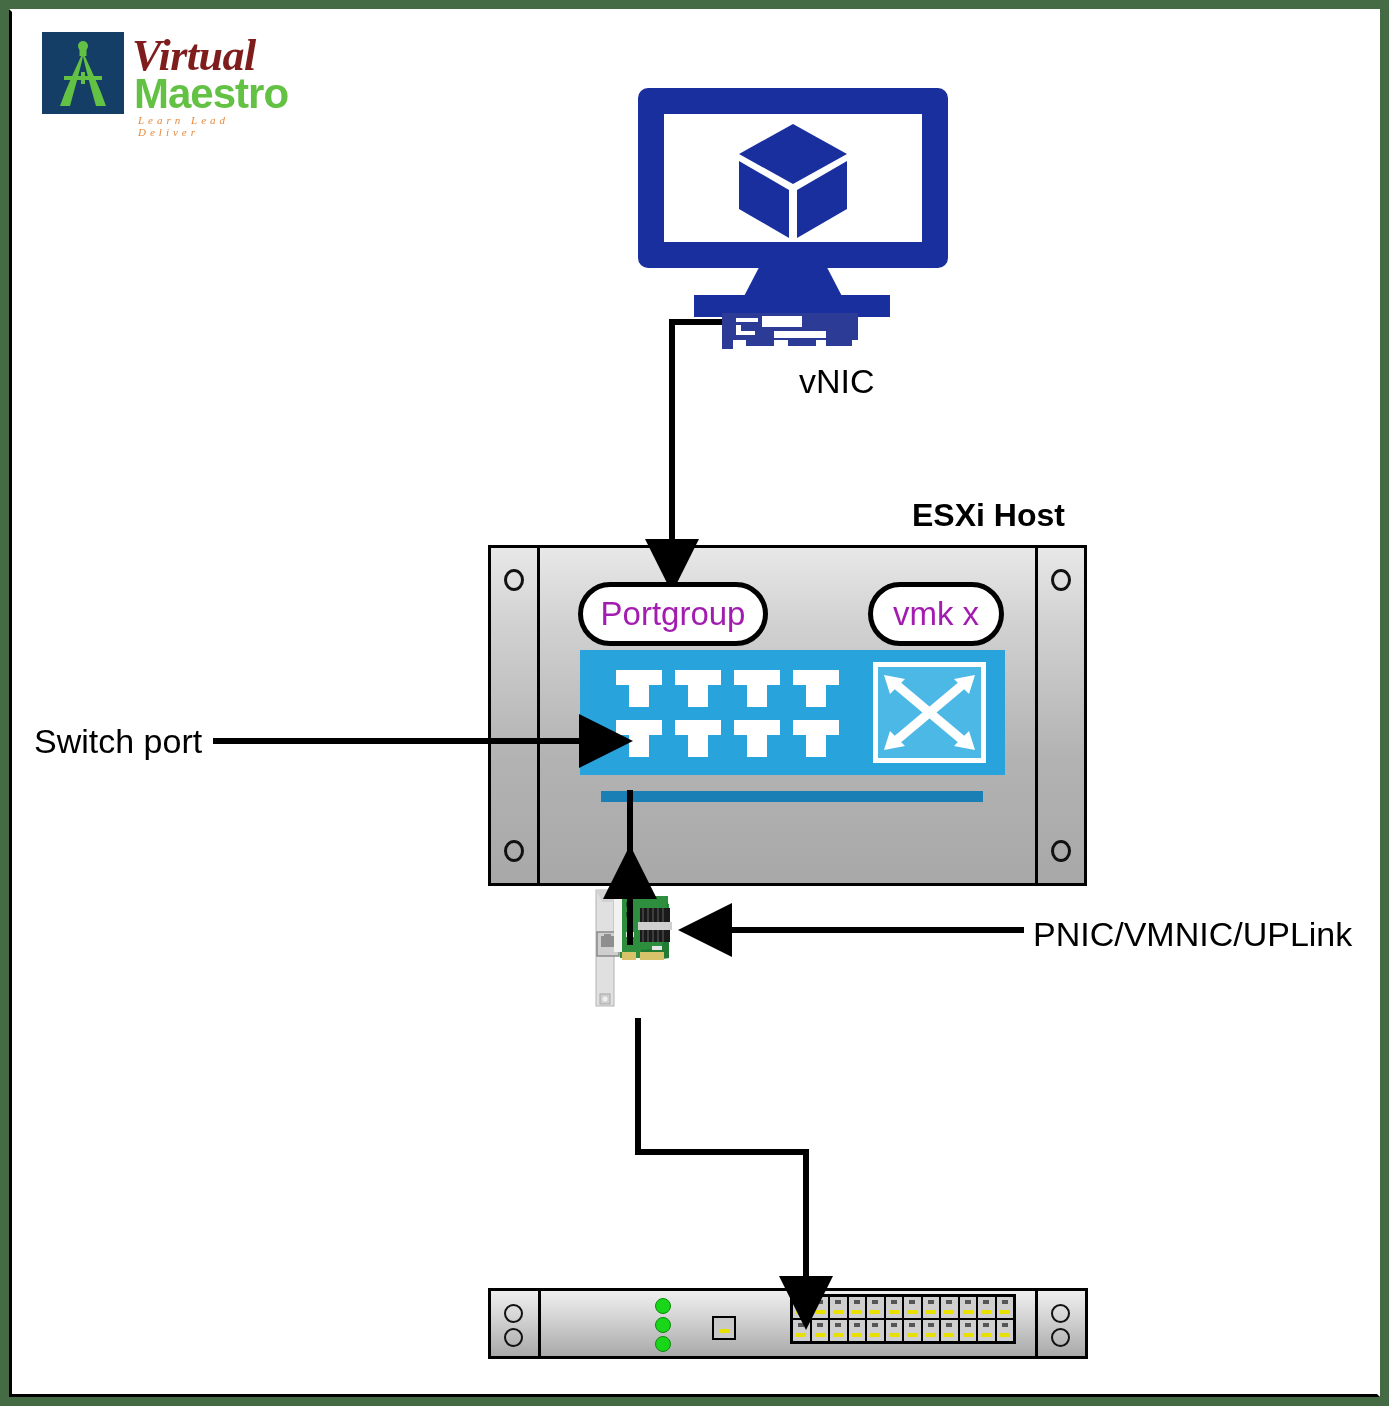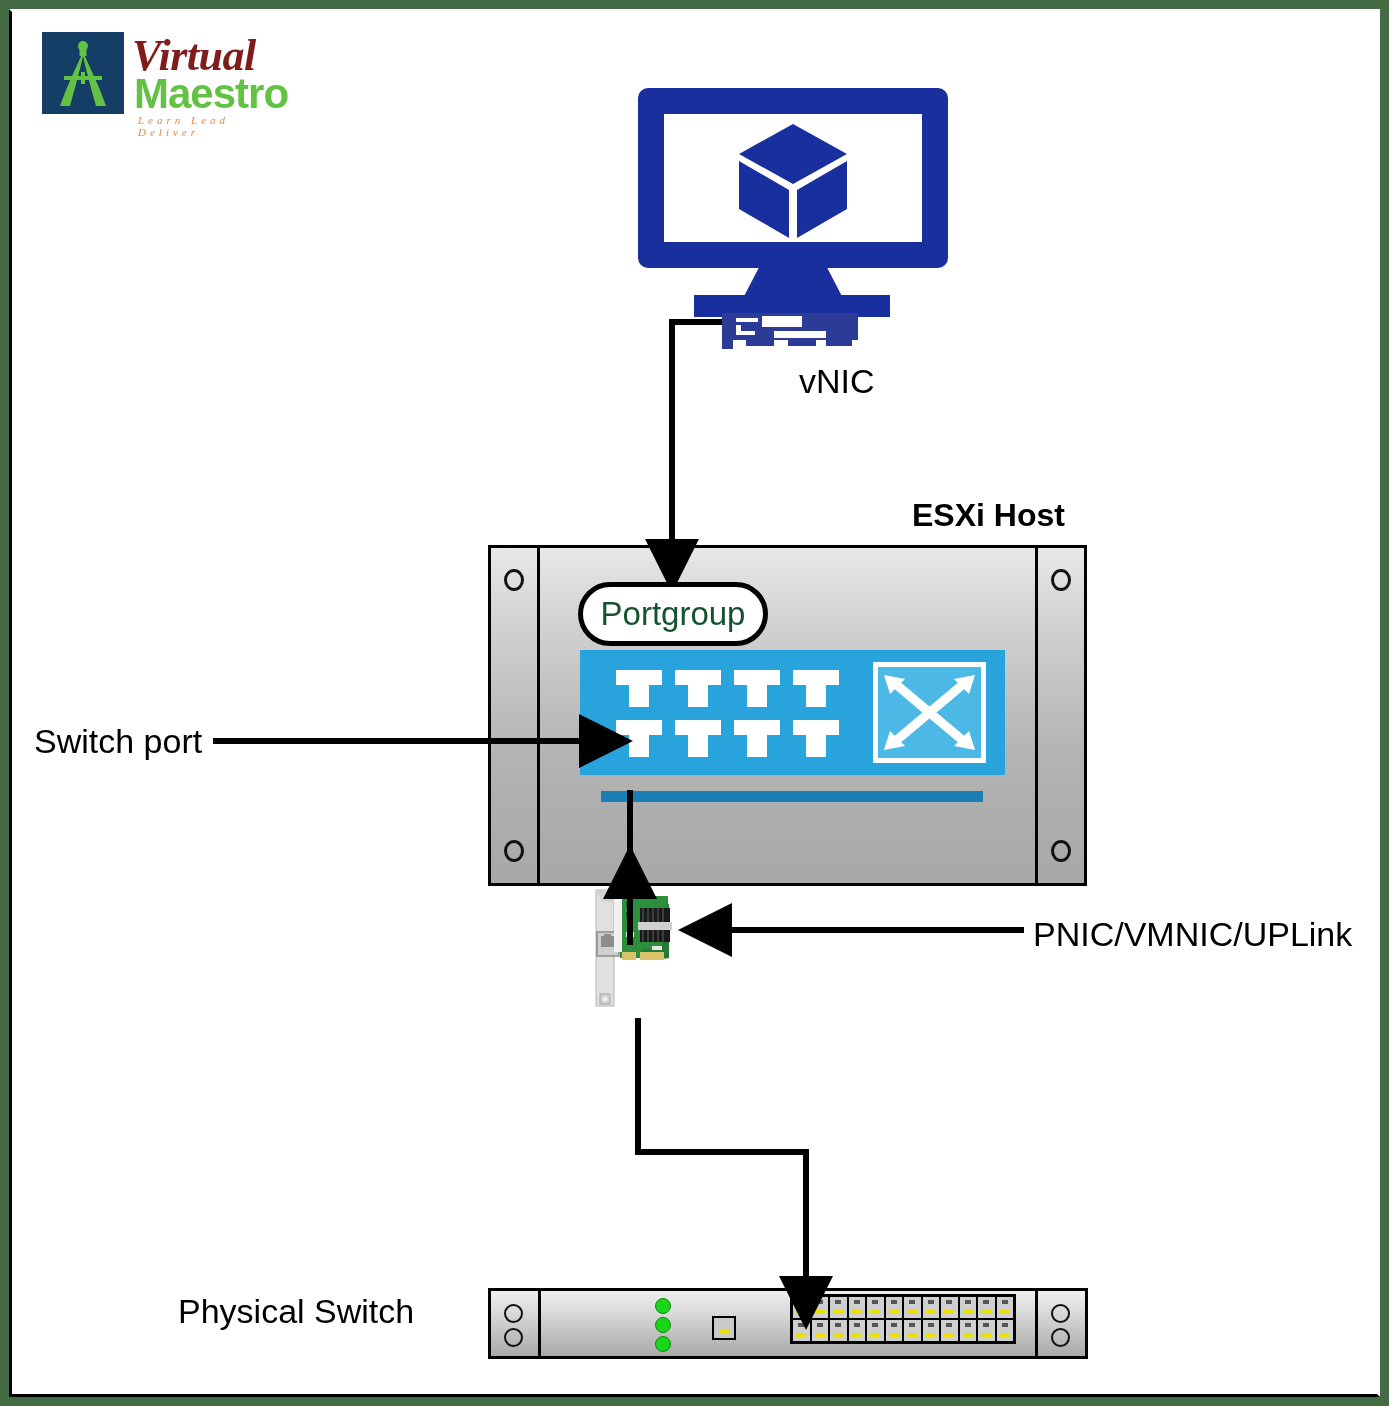--- a/index.html
+++ b/index.html
@@ -163,21 +163,21 @@
   .pill {
     position: absolute;
     box-sizing: border-box;
     background: #ffffff;
     border: 5px solid #000000;
     border-radius: 40px;
     display: flex;
     align-items: center;
     justify-content: center;
     font-size: 33px;
-    color: #14532d;
+    color: #a21caf;
     z-index: 4;
   }
   #portgroup-pill { left: 578px; top: 582px; width: 190px; height: 64px; }
   #vmk-pill       { left: 868px; top: 582px; width: 136px; height: 64px; }
 
   #vswitch-body {
     position: absolute;
     left: 580px; top: 650px;
     width: 425px; height: 125px;
     background: #29a3dc;
@@ -379,20 +379,21 @@
       <div class="ear-hole top"></div>
       <div class="ear-hole bottom"></div>
     </div>
     <div class="rack-ear" id="rack-ear-right">
       <div class="ear-hole top"></div>
       <div class="ear-hole bottom"></div>
     </div>
   </div>
 
   <div class="pill" id="portgroup-pill">Portgroup</div>
+  <div class="pill" id="vmk-pill">vmk x</div>
 
   <div id="vswitch-body">
 
     <div class="rj45-port" style="left:36px;  top:20px;">
         <div class="top-bar"></div>
         <div class="stem"></div>
       </div>
     <div class="rj45-port" style="left:95px;  top:20px;">
         <div class="top-bar"></div>
         <div class="stem"></div>
@@ -474,21 +475,20 @@
       <rect x="31" y="46" width="22" height="24" fill="#cfcfcf" stroke="#8a8a8a" stroke-width="1.5"></rect>
       <rect x="35" y="50" width="14" height="11" fill="#8e8e8e"></rect>
       <rect x="38" y="48" width="7" height="4" fill="#8e8e8e"></rect>
 
       <rect x="48" y="8" width="8" height="58" fill="#f2f2f2"></rect>
     </svg>
   </div>
 
   <div class="label" id="uplink-label">Switch port</div>
   <div class="label" id="pnic-label">PNIC/VMNIC/UPLink</div>
-  <div class="label" id="physical-label">Physical Switch</div>
 
   <div id="phy-switch">
     <div class="phy-ear" id="phy-ear-left">
       <div class="phy-hole h1"></div>
       <div class="phy-hole h2"></div>
     </div>
     <div class="phy-ear" id="phy-ear-right">
       <div class="phy-hole h1"></div>
       <div class="phy-hole h2"></div>
     </div>

